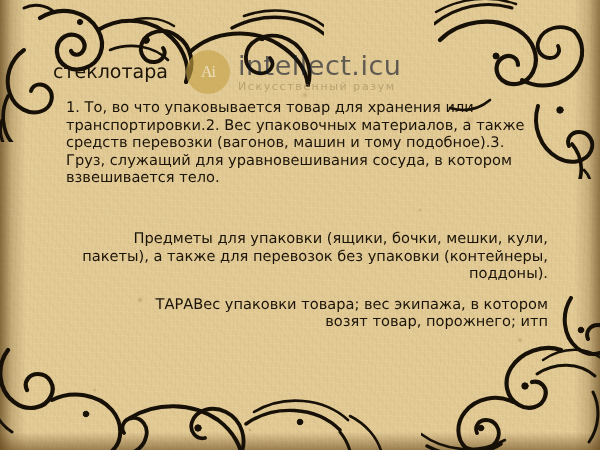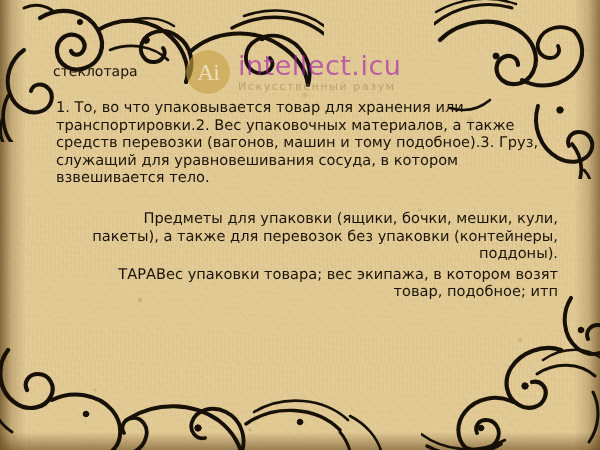--- a/index.html
+++ b/index.html
@@ -85,28 +85,28 @@
     opacity: .62;
   }
   .wm-badge {
     width: 44px; height: 44px;
     border-radius: 50%;
     background: #c6a245;
     display: flex;
     align-items: center;
     justify-content: center;
     color: #f4ecd4;
-    font-size: 24px;
+    font-size: 16px;
     font-family: "Liberation Serif", serif;
     letter-spacing: -1px;
   }
   .wm-text { line-height: 1.05; }
   .wm-title {
     font-size: 27px;
-    color: #a21caf;
+    color: #0f172a;
     letter-spacing: .5px;
     font-family: "DejaVu Sans", sans-serif;
   }
   .wm-sub {
     font-size: 11px;
     color: #9d8a5c;
     letter-spacing: 1.6px;
     margin-top: 1px;
     font-family: "DejaVu Sans", sans-serif;
   }
@@ -117,25 +117,25 @@
     left: 53px;
     top: 62px;
     width: 508px;
     color: #1b1408;
     font-size: 14.6px;
     line-height: 17.6px;
     font-family: "DejaVu Sans", sans-serif;
     text-rendering: geometricPrecision;
   }
   .heading {
-    font-size: 14px;
+    font-size: 19px;
     line-height: 20px;
     margin-bottom: 17px;
   }
-  .para { margin: 3px; }
+  .para { margin: 13px; }
   .para + .para { margin-top: 0; }
   .indent-1 { text-indent: 56px; text-align: right; }
   .indent-2 { text-indent: 170px; }
   .gap { height: 17px; }
 </style>
 </head>
 <body>
 
 <div id="slide">
 
@@ -233,16 +233,16 @@
       <div class="wm-title">intellect.icu</div>
       <div class="wm-sub">Искусственный  разум</div>
     </div>
   </div>
 
   <div class="content">
     <div class="heading">стеклотара</div>
     <p class="para">1. То, во что упаковывается товар для хранения или транспортировки.2. Вес упаковочных материалов, а также средств перевозки (вагонов, машин и тому подобное).3. Груз, служащий для уравновешивания сосуда, в котором взвешивается тело.</p>
     <div class="gap"></div>
     <p class="para indent-1">Предметы для упаковки (ящики, бочки, мешки, кули, пакеты), а также для перевозок без упаковки (контейнеры, поддоны).</p>
-    <p class="para indent-1">ТАРАВес упаковки товара; вес экипажа, в котором возят товар, подобное; итп</p>
+    <p class="para indent-1">ТАРАВес упаковки товара; вес экипажа, в котором возят товар, порожнего; итп</p>
   </div>
 
 </div>
 
 </body></html>

